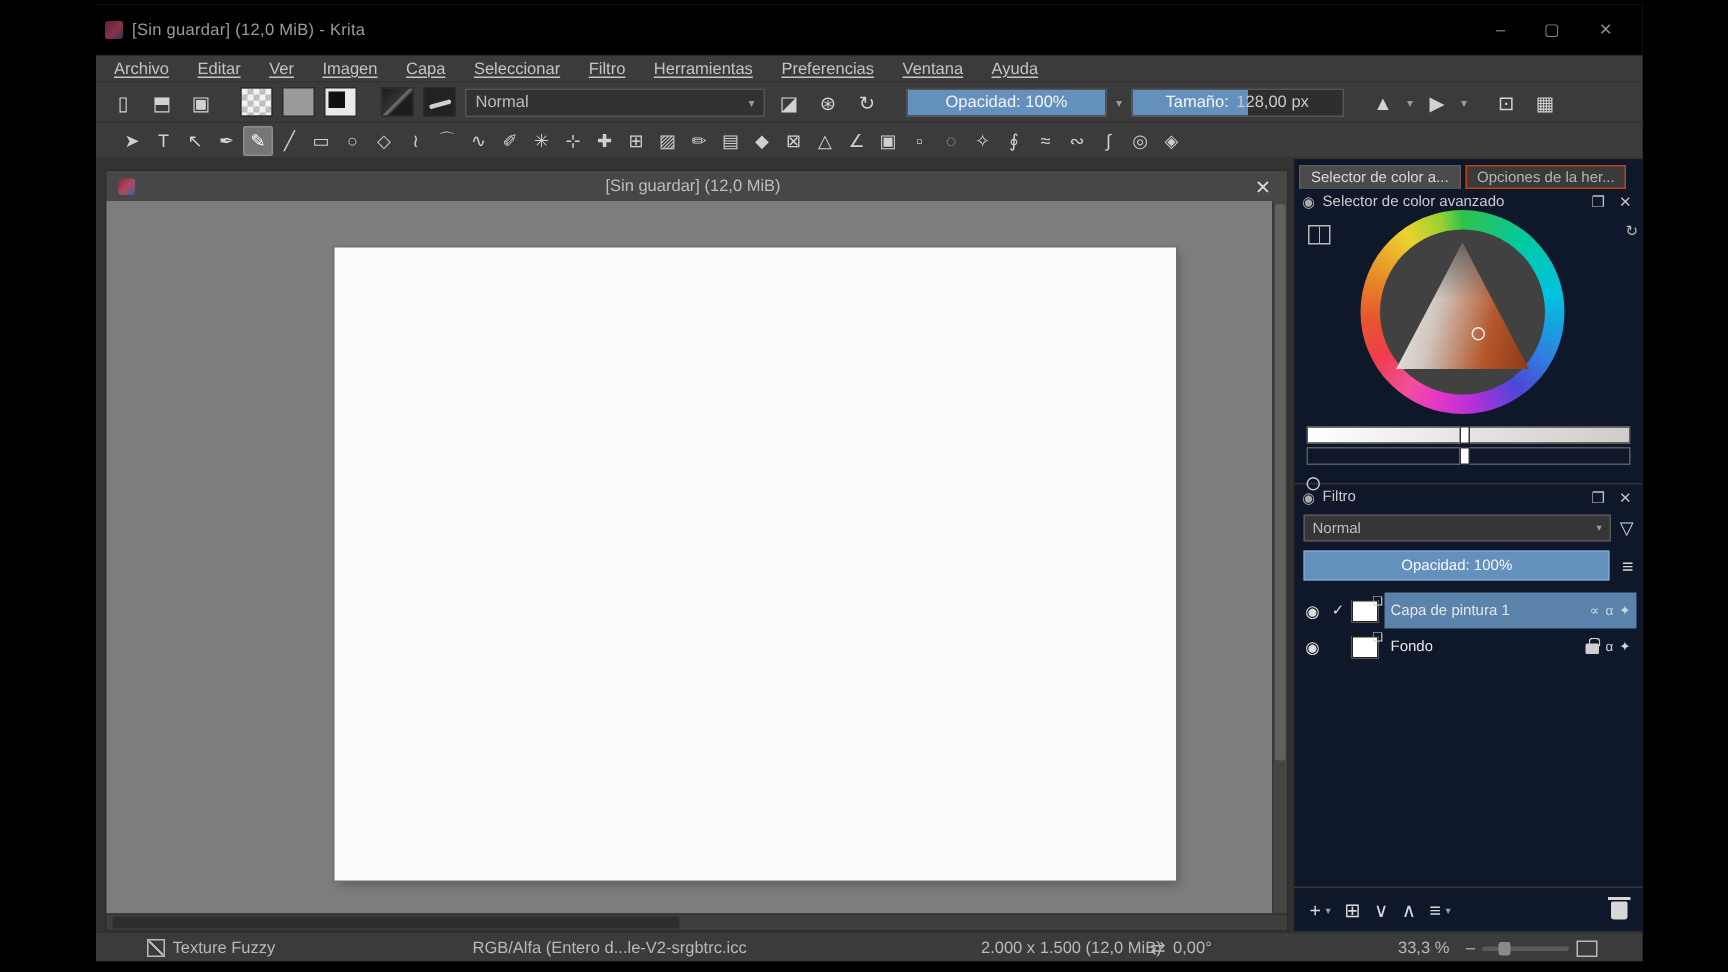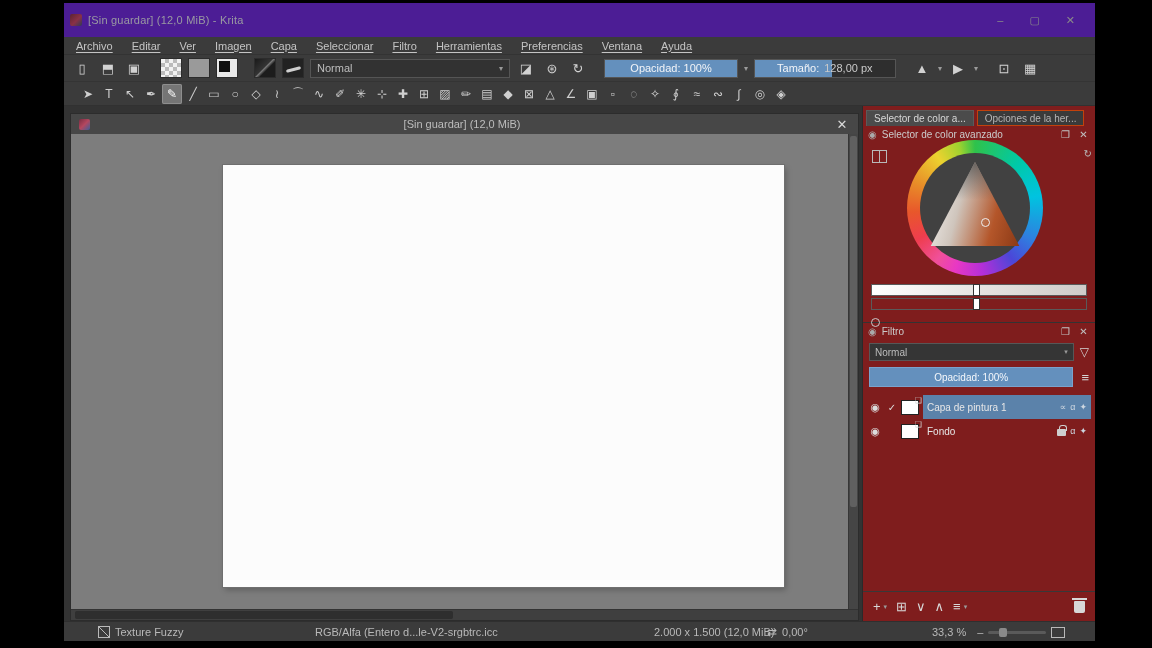--- a/index.html
+++ b/index.html
@@ -2,21 +2,21 @@
 <html><head>
 <meta charset="utf-8">
 <style>
   * { margin:0; padding:0; box-sizing:border-box; }
   html,body { width:1152px; height:648px; background:#000; overflow:hidden;
               font-family:"Liberation Sans", sans-serif; }
   .app { position:absolute; left:64px; top:3px; width:1031px; height:638px;
          background:#3b3b3b; display:flex; flex-direction:column; }
 
   
-  .titlebar { height:19px; background:#4c1d95; display:flex; align-items:center;
+  .titlebar { height:19px; background:#000000; display:flex; align-items:center;
               padding:17px 6px; gap:6px; flex:0 0 auto; }
   .app-logo { width:12px; height:12px; border-radius:2px;
               background:linear-gradient(135deg,#5c2331 0%,#8a3147 55%,#2e3a57 100%); }
   .titlebar .title { font-size:11px; color:#9a9aa2; letter-spacing:.2px; }
   .win-controls { margin-left:auto; display:flex; gap:26px; padding-right:14px; }
   .win-controls span { font-size:11px; color:#8a8a8a; line-height:19px; }
 
   
   .menubar { height:18px; background:#3b3b3b; display:flex; align-items:center;
              padding:0 12px; gap:19px; border-bottom:1px solid #333; flex:0 0 auto; }
@@ -76,21 +76,21 @@
   .canvas { position:absolute; left:152px; top:31px; width:561px; height:422px;
             background:#fcfcfc; box-shadow:0 0 0 1px #6f6f6f, 2px 3px 6px rgba(0,0,0,.25); }
   .vscroll { width:10px; background:#454545; border-left:1px solid #363636; position:relative; }
   .vscroll .thumb { position:absolute; left:1px; right:1px; top:2px; height:78%;
                     background:#606060; border-radius:2px; }
   .hscroll { height:11px; background:#3f3f3f; border-top:1px solid #333; position:relative; flex:0 0 auto; }
   .hscroll .thumb { position:absolute; top:1px; bottom:1px; left:4px; width:48%;
                     background:#2e2e2e; border-radius:2px; }
 
   
-  .dockers { width:233px; flex:0 0 auto; background:#7f1d1d; border-left:1px solid #2a2a2a;
+  .dockers { width:233px; flex:0 0 auto; background:#0f172a; border-left:1px solid #2a2a2a;
              display:flex; flex-direction:column; font-size:10px; color:#c8c8c8; min-height:0; }
   .docker-tabs { height:20px; display:flex; align-items:flex-end; gap:3px; padding:2px 3px 0 3px; }
   .dtab { height:16px; display:flex; align-items:center; padding:0 7px; font-size:10px;
           white-space:nowrap; overflow:hidden; }
   .dtab.active { background:#4b4b4b; color:#d8d8d8; border:1px solid #5b5b5b; border-bottom:none; }
   .dtab.inactive { background:#3a3a3a; color:#b5b5b5; border:1px solid #c2410c; }
   .docker-header { height:17px; display:flex; align-items:center; gap:5px; padding:0 5px;
                    color:#cbcbcb; }
   .docker-header .hicon { font-size:10px; color:#aaa; }
   .docker-header .htitle { flex:1; font-size:10px; white-space:nowrap; overflow:hidden; }

